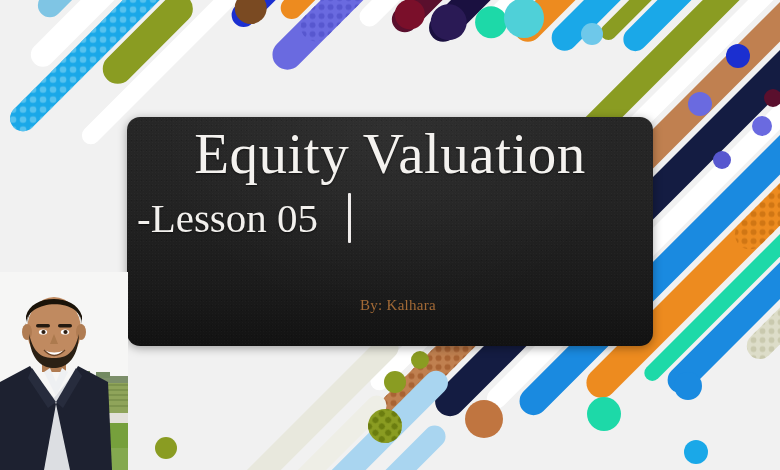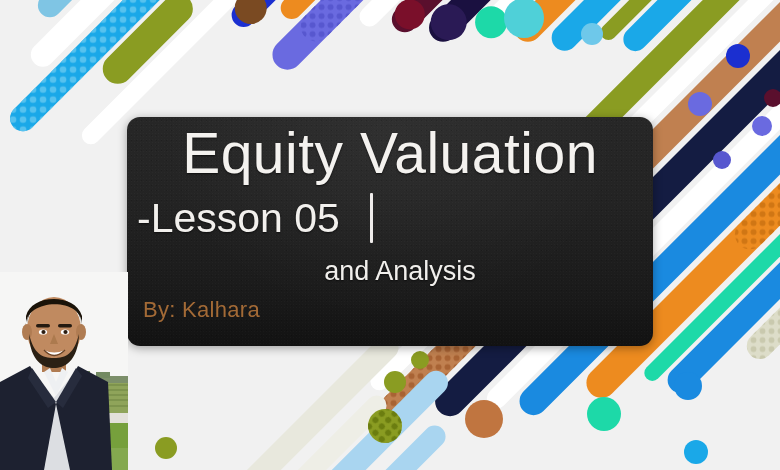--- a/index.html
+++ b/index.html
@@ -6,21 +6,21 @@
     margin: 0;
     padding: 0;
     background: #ffffff;
   }
   #stage {
     position: relative;
     width: 780px;
     height: 470px;
     overflow: hidden;
     background: #ef4444;
-    font-family: Liberation Sans, sans-serif;
+    font-family: Liberation Serif, serif;
   }
 
   
   #artwork {
     position: absolute;
     inset: 0;
     width: 780px;
     height: 470px;
   }
 
@@ -128,23 +128,23 @@
     line-height: 1.28;
     padding-left: 10px;
     white-space: nowrap;
     text-shadow: 0 1px 2px rgba(0,0,0,0.6);
   }
   #byline {
     position: absolute;
     left: 8px;
     top: 180px;
     width: 510px;
-    text-align: left;
+    text-align: center;
     color: #a36a36;
-    font-size: 22px;
+    font-size: 15px;
     letter-spacing: 0.3px;
     padding-left: 8px;
     white-space: nowrap;
   }
 </style>
 </head>
 <body>
 
 <div id="stage">
 
@@ -292,21 +292,20 @@
 
   <div id="title-card">
     <div class="card-inner">
       <div id="main-title">Equity Valuation</div>
 
       <div id="subtitle-row">
         <span id="lesson-label">-Lesson 05</span>
         <span id="divider-bar"></span>
       </div>
 
-      <div id="course-name-2">and Analysis</div>
 
       <div id="byline">By: Kalhara</div>
     </div>
   </div>
 
   <div id="webcam">
     <svg width="128" height="198" viewBox="0 0 128 198" aria-hidden="true">
 
       <rect x="0" y="0" width="128" height="198" fill="#f6f6f5"></rect>
 

